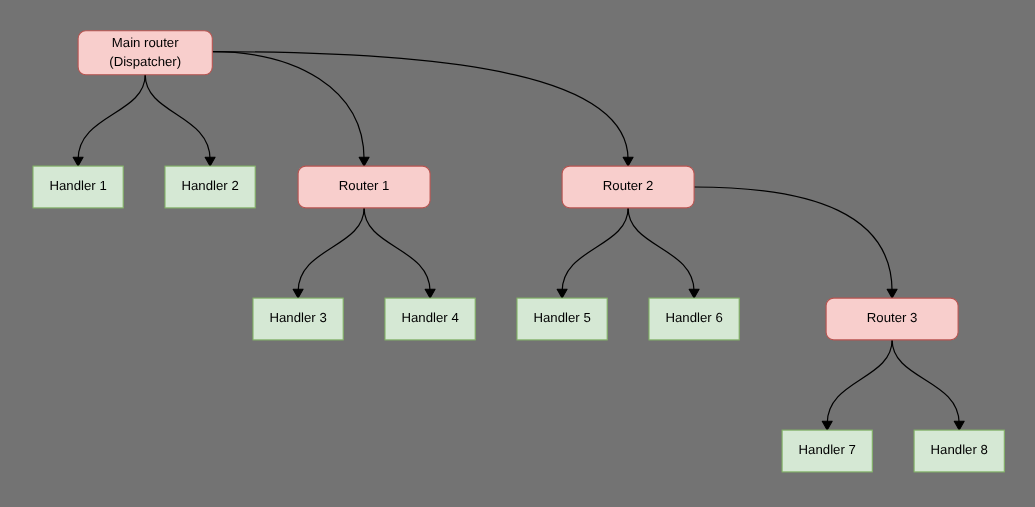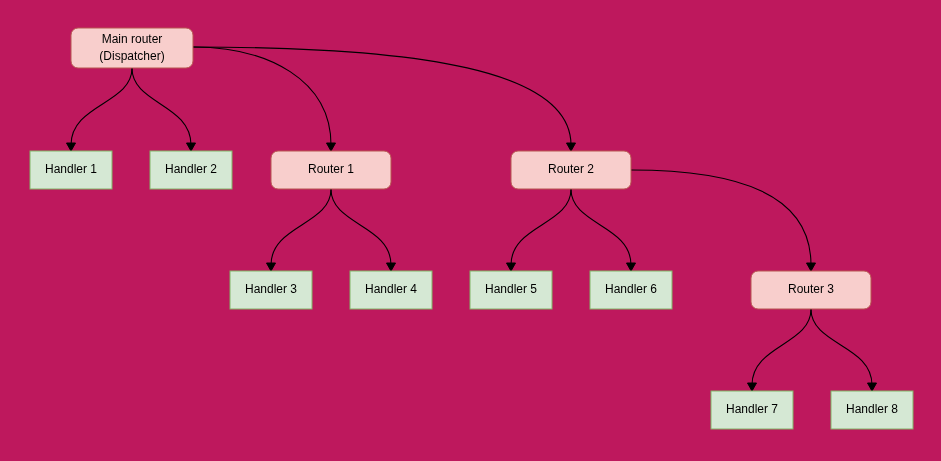--- a/index.html
+++ b/index.html
@@ -10,21 +10,21 @@
   body {
     width: 941px;
     height: 461px;
     overflow: hidden;
     font-family: "Liberation Sans", sans-serif;
   }
   #diagram-root {
     position: relative;
     width: 941px;
     height: 461px;
-    background: #be185d;
+    background: #737373;
   }
   svg#diagram-svg {
     display: block;
     width: 941px;
     height: 461px;
   }
   .node-shape {
     stroke-width: 1;
   }
   .node-router {

